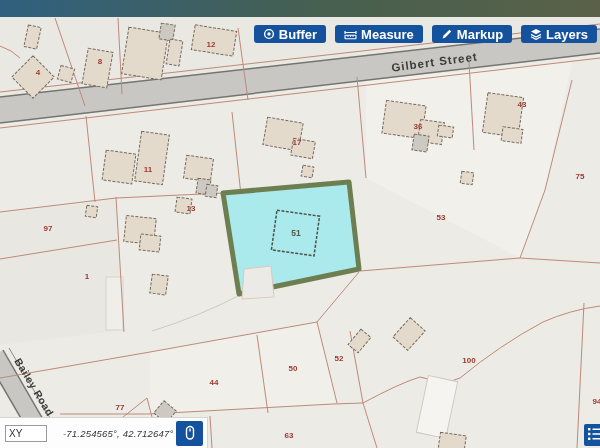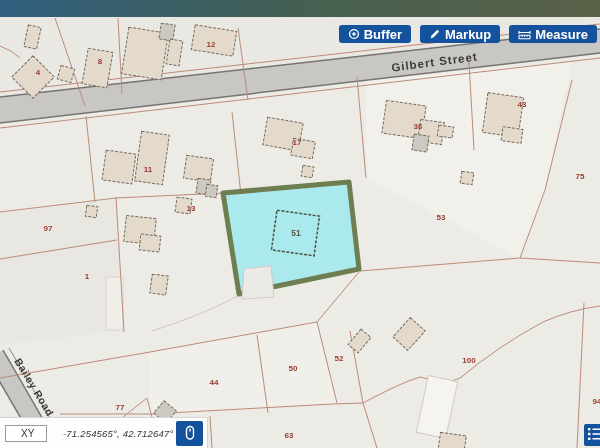--- a/index.html
+++ b/index.html
@@ -17,21 +17,21 @@
     background:#15529e; color:#fff; border:none; border-radius:3px;
     padding:0 9px; font-family:"Liberation Sans",sans-serif;
     font-size:13px; font-weight:bold; cursor:pointer; white-space:nowrap; }
   .tool-btn svg { flex:0 0 auto; }
 
   #status-bar { position:absolute; left:0; top:417px; width:208px; height:31px;
     background:#fdfdfd; border-top:1px solid #d7d5d2; border-right:1px solid #d7d5d2;
     display:flex; align-items:center; }
   #coord-select { margin-left:5px; width:42px; height:17px; background:#fff;
     border:1px solid #9a9a9a; font-size:10px; color:#333; display:flex;
-    align-items:center; padding-left:15px; cursor:pointer; }
+    align-items:center; padding-left:3px; cursor:pointer; }
   #coord-value { margin-left:16px; font-size:9.5px; color:#333; letter-spacing:0.2px;font-style:italic; }
   #mouse-btn { margin-left:auto; margin-right:4px; width:27px; height:25px;
     background:#15529e; border:none; border-radius:2px; display:flex;
     align-items:center; justify-content:center; cursor:pointer; }
 
   #legend-btn { position:absolute; right:0; top:424px; width:16px; height:22px;
     background:#15529e; border:none; border-radius:2px 0 0 2px; overflow:hidden;
     cursor:pointer; padding:0; }
 
   .svg-label { font-family:"Liberation Sans",sans-serif; font-weight:bold; }
@@ -175,32 +175,40 @@
 
   <div id="toolbar">
     <button class="tool-btn">
       <svg width="12" height="12" viewBox="0 0 12 12">
         <circle cx="6" cy="6" r="4.4" fill="none" stroke="#fff" stroke-width="1.4"></circle>
         <circle cx="6" cy="6" r="1.7" fill="#fff"></circle>
       </svg>
       <span>Buffer</span>
     </button>
     <button class="tool-btn">
-      <svg width="12" height="12" viewBox="0 0 12 12">
-        <path d="M1.5,10.5 L2.6,7.6 L8.4,1.8 L10.2,3.6 L4.4,9.4 Z" fill="#fff"></path>
-      </svg>
-      <span>Markup</span>
-    </button>
-    <button class="tool-btn">
       <svg width="13" height="12" viewBox="0 0 13 12">
         <path d="M1,3 L1,6 M12,3 L12,6 M1,4.5 L12,4.5" stroke="#fff" stroke-width="1.2" fill="none"></path>
         <rect x="1" y="7.2" width="11" height="3.6" rx="0.5" fill="none" stroke="#fff" stroke-width="1.1"></rect>
         <path d="M4,7.2 L4,9 M6.5,7.2 L6.5,9 M9,7.2 L9,9" stroke="#fff" stroke-width="0.9"></path>
       </svg>
       <span>Measure</span>
+    </button>
+    <button class="tool-btn">
+      <svg width="12" height="12" viewBox="0 0 12 12">
+        <path d="M1.5,10.5 L2.6,7.6 L8.4,1.8 L10.2,3.6 L4.4,9.4 Z" fill="#fff"></path>
+      </svg>
+      <span>Markup</span>
+    </button>
+    <button class="tool-btn">
+      <svg width="12" height="12" viewBox="0 0 12 12">
+        <path d="M6,1 L11,3.6 L6,6.2 L1,3.6 Z" fill="#fff"></path>
+        <path d="M1,6.4 L6,9 L11,6.4" fill="none" stroke="#fff" stroke-width="1.2"></path>
+        <path d="M1,8.8 L6,11.4 L11,8.8" fill="none" stroke="#fff" stroke-width="1.2"></path>
+      </svg>
+      <span>Layers</span>
     </button>
   </div>
 
   <div id="status-bar">
     <div id="coord-select">XY</div>
     <span id="coord-value">-71.254565°, 42.712647°</span>
     <button id="mouse-btn">
       <svg width="14" height="16" viewBox="0 0 14 16">
         <rect x="3.5" y="1.5" width="7" height="12.5" rx="3.5" fill="none" stroke="#fff" stroke-width="1.4"></rect>
         <line x1="7" y1="3.5" x2="7" y2="6.5" stroke="#fff" stroke-width="1.4"></line>

